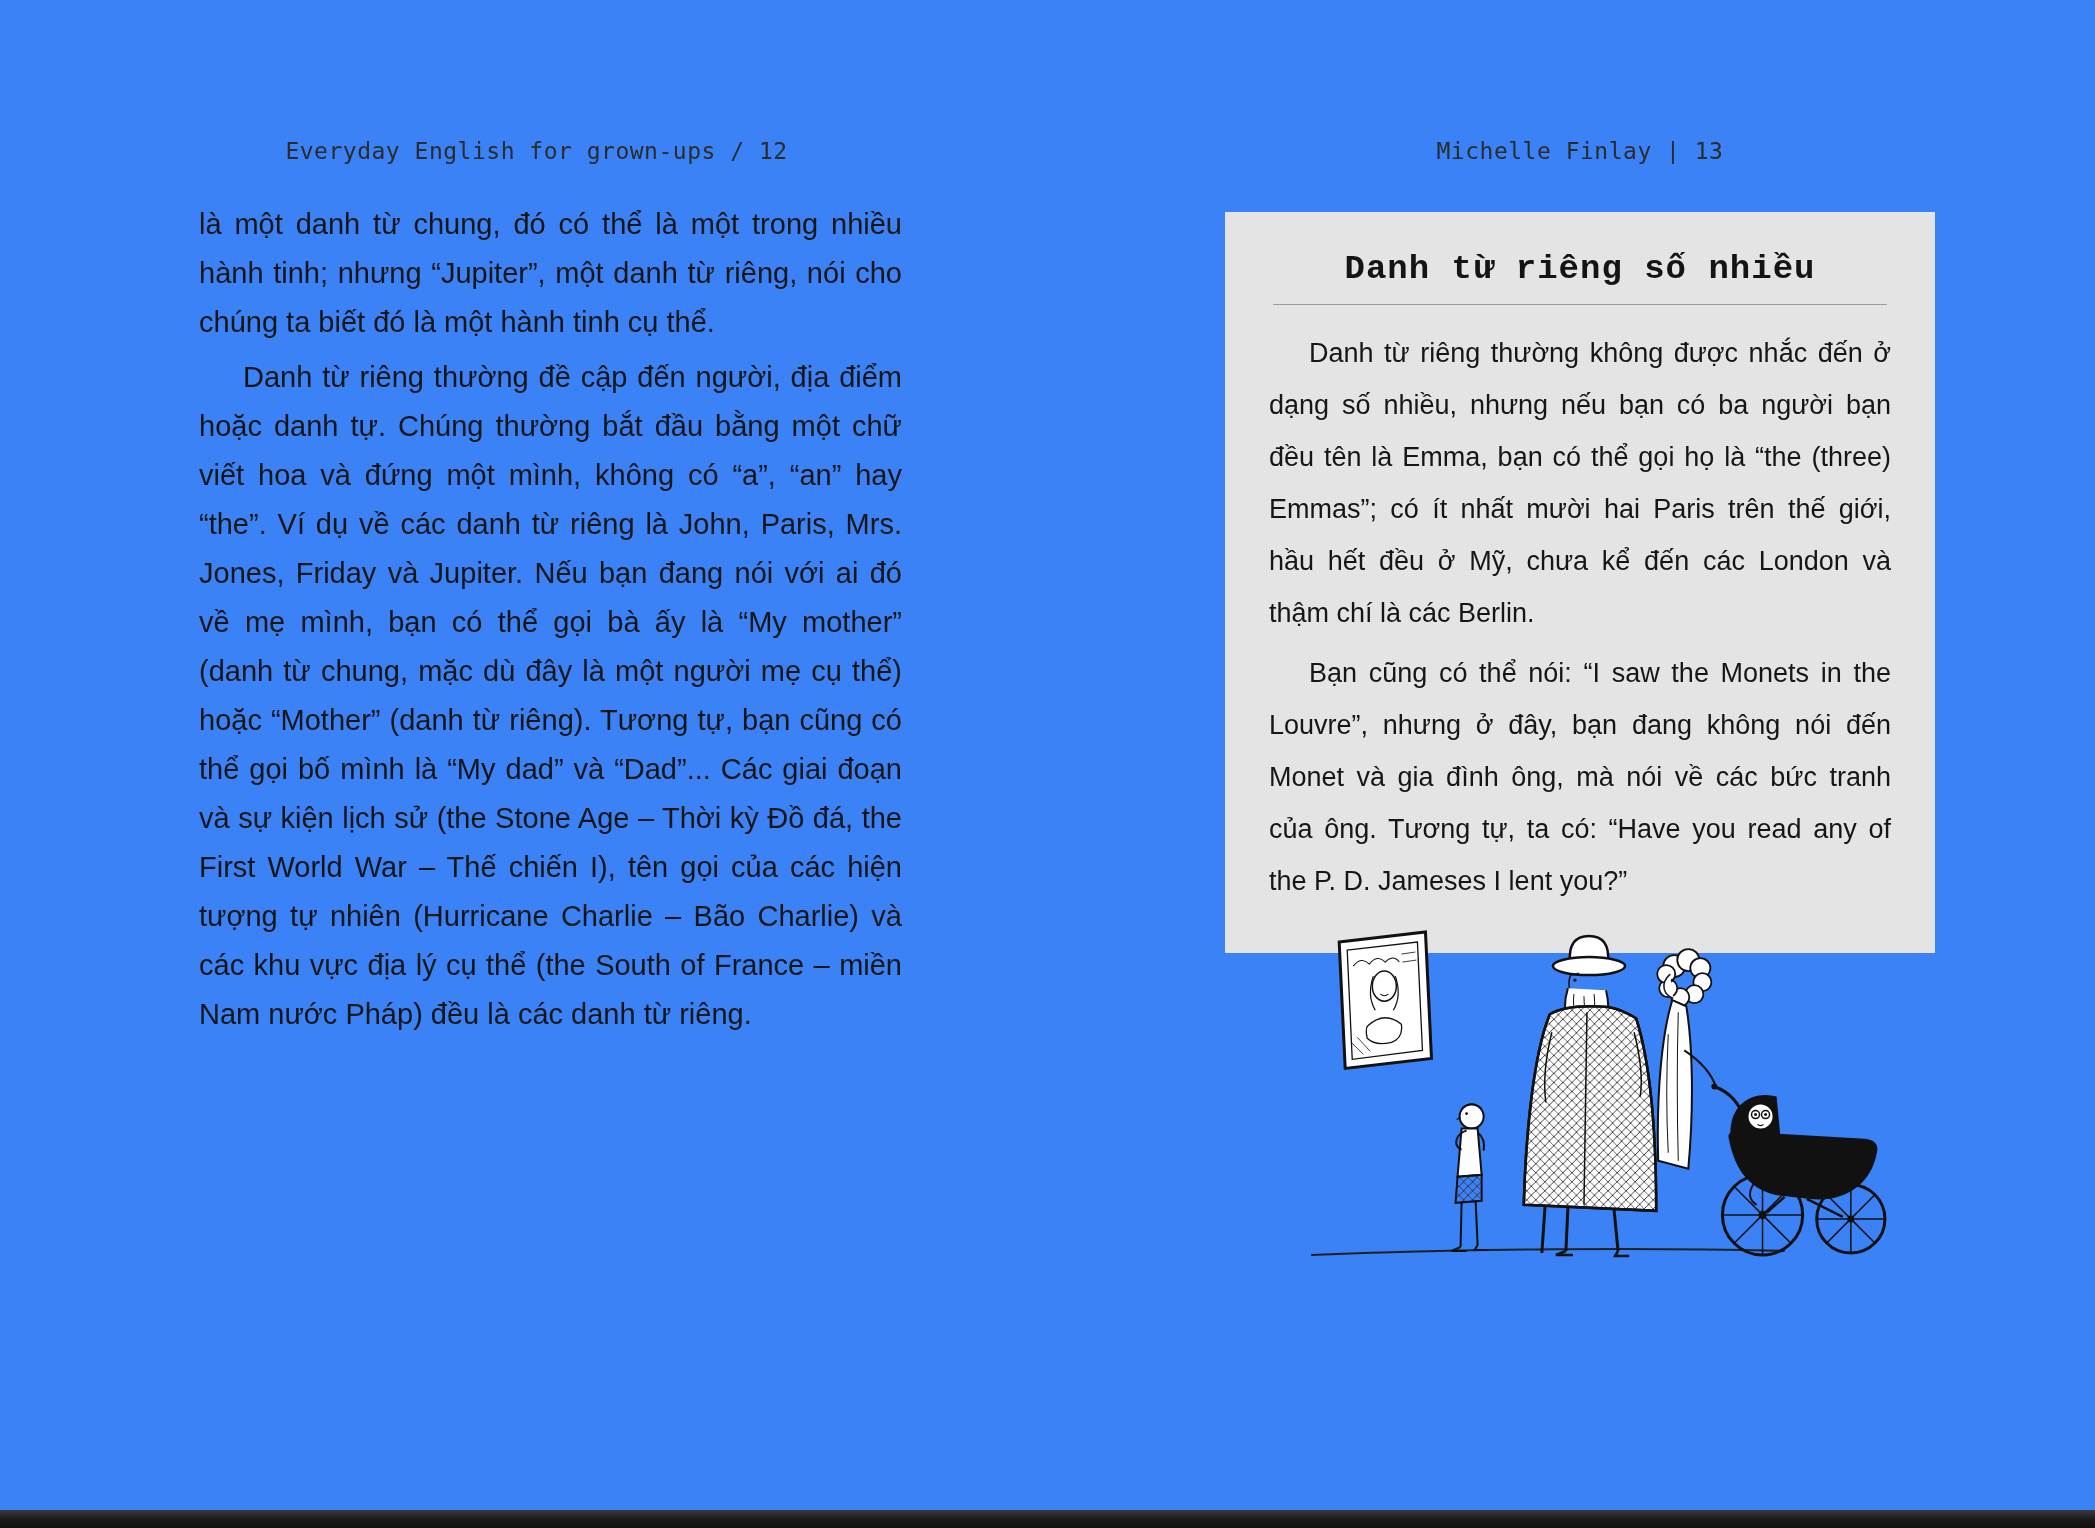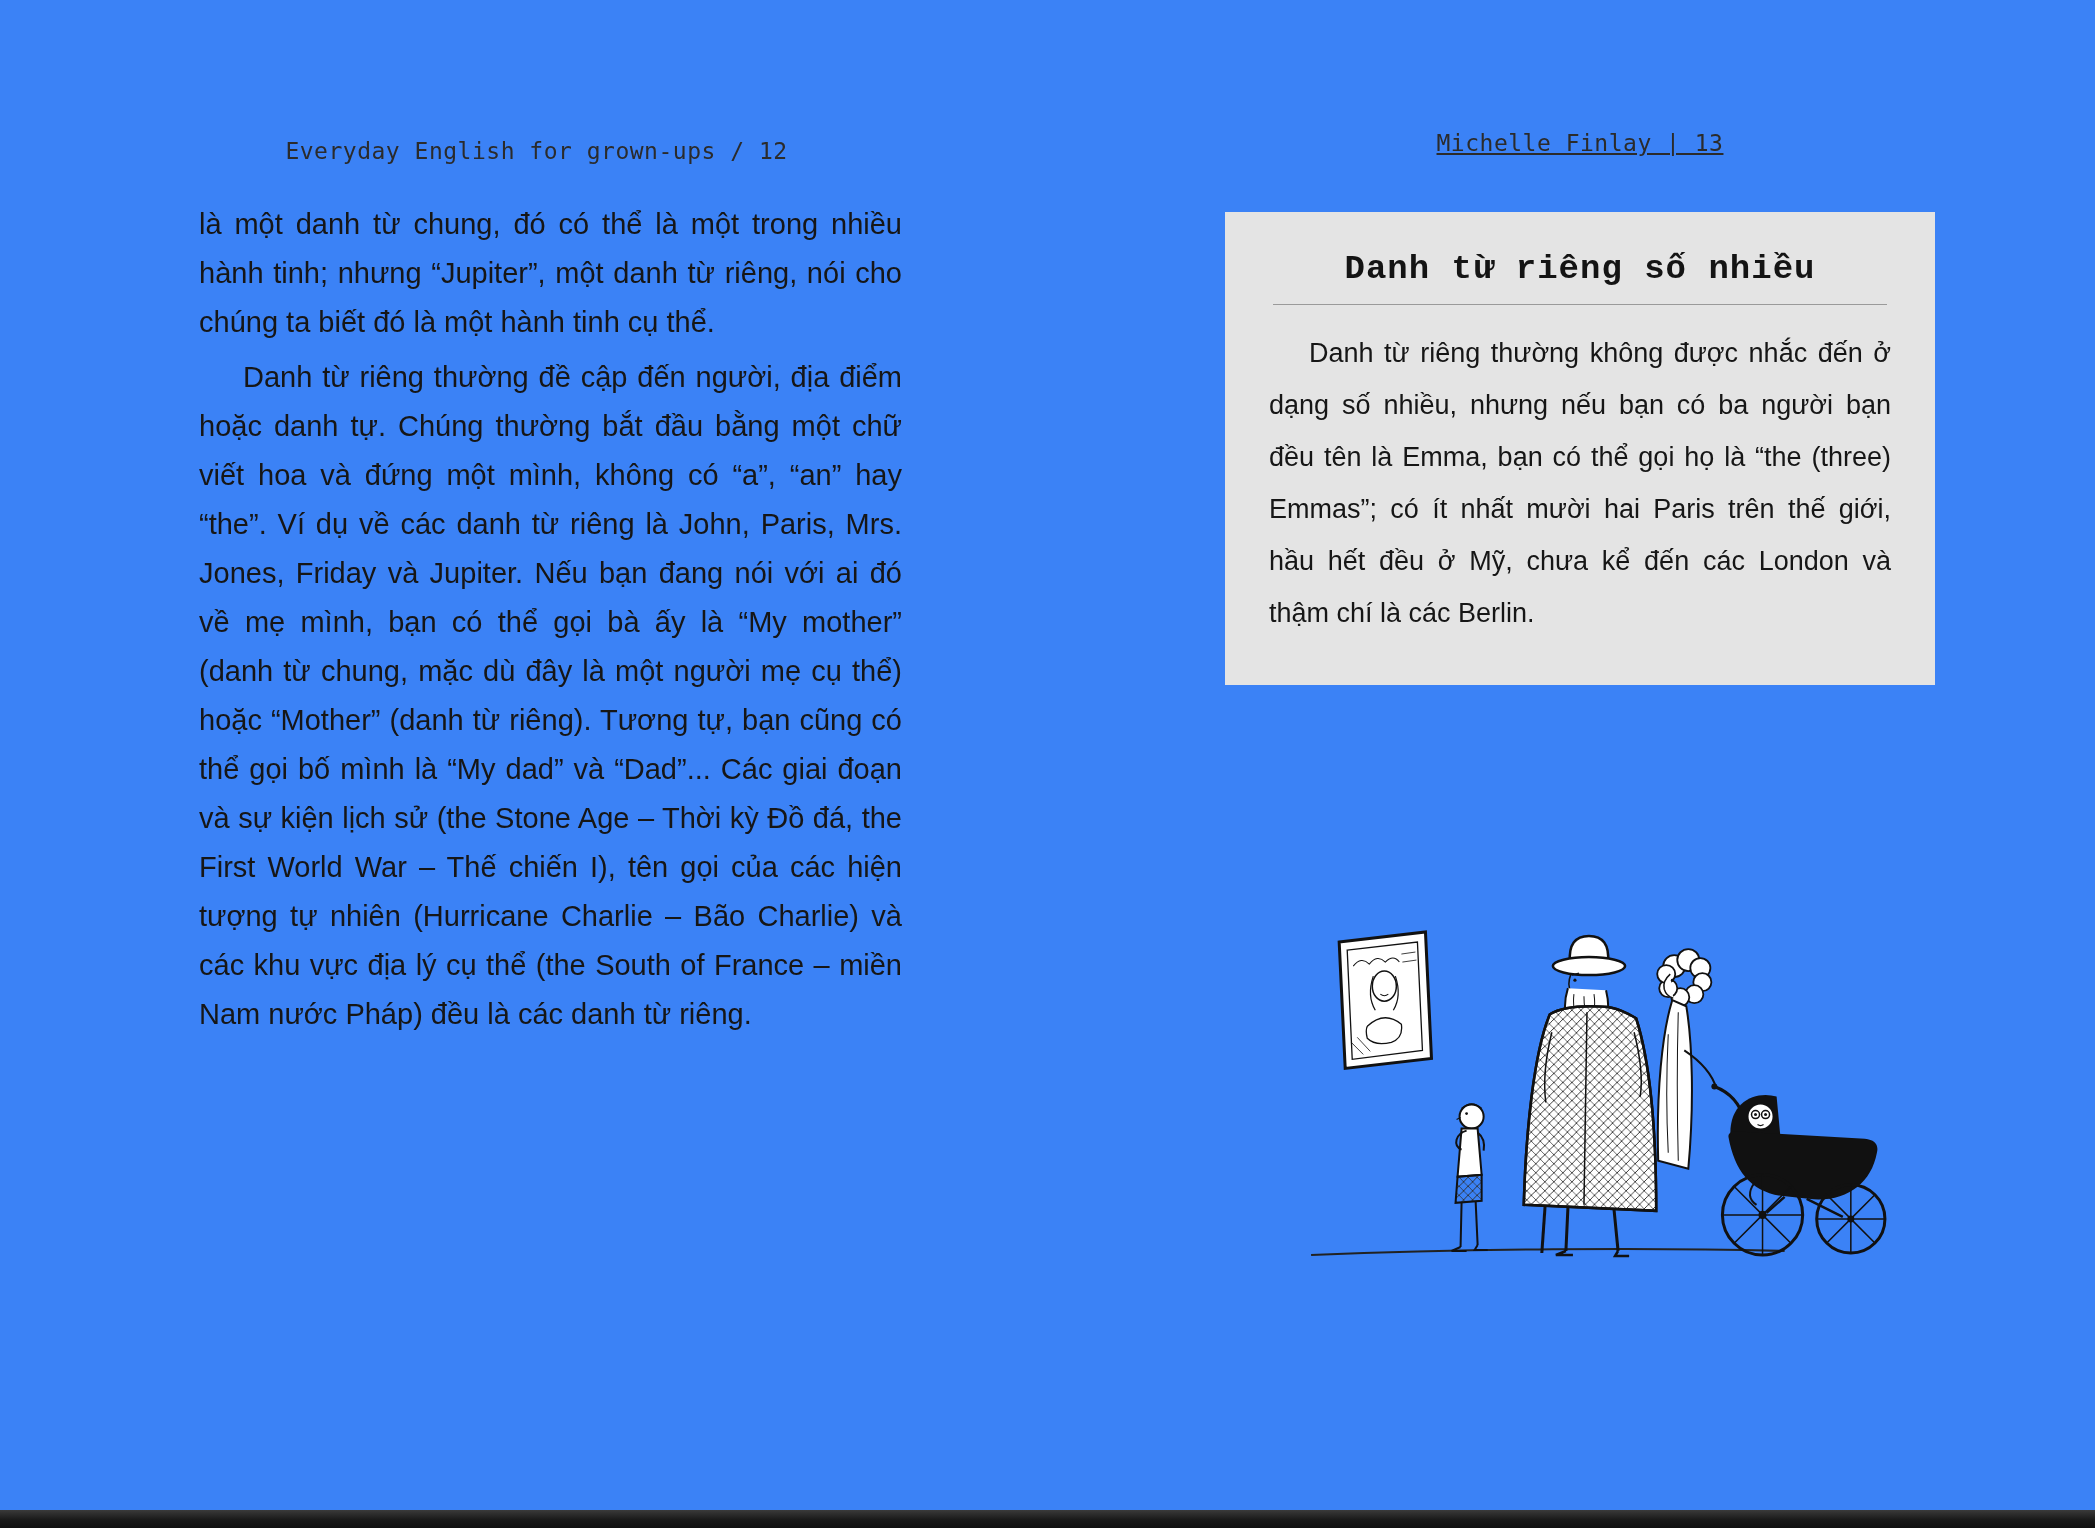--- a/index.html
+++ b/index.html
@@ -17,21 +17,21 @@
   .running-header {
     position: absolute;
     font-family: "DejaVu Sans Mono", monospace;
     font-size: 23px;
     letter-spacing: 0.5px;
     color: #2b2b2b;
     text-align: center;
     white-space: nowrap;
   }
   .running-header.left  { left: 185px;  width: 703px; top: 138px; }
-  .running-header.right { left: 1225px; width: 710px; top: 130px; text-decoration: underline; }
+  .running-header.right { left: 1225px; width: 710px; top: 138px; }
 
   
   .left-body {
     position: absolute;
     left: 199px; top: 200px; width: 703px;
     font-size: 29px;
     line-height: 49px;
     text-align: justify;
     color: #161616;
   }
@@ -94,20 +94,21 @@
     <p>Danh từ riêng thường đề cập đến người, địa điểm hoặc danh tự. Chúng thường bắt đầu bằng một chữ viết hoa và đứng một mình, không có “a”, “an” hay “the”. Ví dụ về các danh từ riêng là John, Paris, Mrs. Jones, Friday và Jupiter. Nếu bạn đang nói với ai đó về mẹ mình, bạn có thể gọi bà ấy là “My mother” (danh từ chung, mặc dù đây là một người mẹ cụ thể) hoặc “Mother” (danh từ riêng). Tương tự, bạn cũng có thể gọi bố mình là “My dad” và “Dad”... Các giai đoạn và sự kiện lịch sử (the Stone Age – Thời kỳ Đồ đá, the First World War – Thế chiến I), tên gọi của các hiện tượng tự nhiên (Hurricane Charlie – Bão Charlie) và các khu vực địa lý cụ thể (the South of France – miền Nam nước Pháp) đều là các danh từ riêng.</p>
   </div>
 
   <div class="running-header right">Michelle Finlay | 13</div>
 
   <div class="grammar-box">
     <div class="box-title">Danh từ riêng số nhiều</div>
     <hr class="box-rule">
     <div class="box-text">
       <p>Danh từ riêng thường không được nhắc đến ở dạng số nhiều, nhưng nếu bạn có ba người bạn đều tên là Emma, bạn có thể gọi họ là “the (three) Emmas”; có ít nhất mười hai Paris trên thế giới, hầu hết đều ở Mỹ, chưa kể đến các London và thậm chí là các Berlin.</p>
+      <p>Bạn cũng có thể nói: “I saw the Monets in the Louvre”, nhưng ở đây, bạn đang không nói đến Monet và gia đình ông, mà nói về các bức tranh của ông. Tương tự, ta có: “Have you read any of the P. D. Jameses I lent you?”</p>
     </div>
   </div>
 
   <div class="illustration">
     <svg viewBox="0 0 620 385" xmlns="http://www.w3.org/2000/svg">
       <defs>
         <pattern id="xh" width="9" height="9" patternUnits="userSpaceOnUse">
           <path d="M0 9 L9 0" stroke="#2c2c2c" stroke-width="0.9" fill="none"></path>
           <path d="M0 0 L9 9" stroke="#2c2c2c" stroke-width="0.7" fill="none"></path>
         </pattern>

